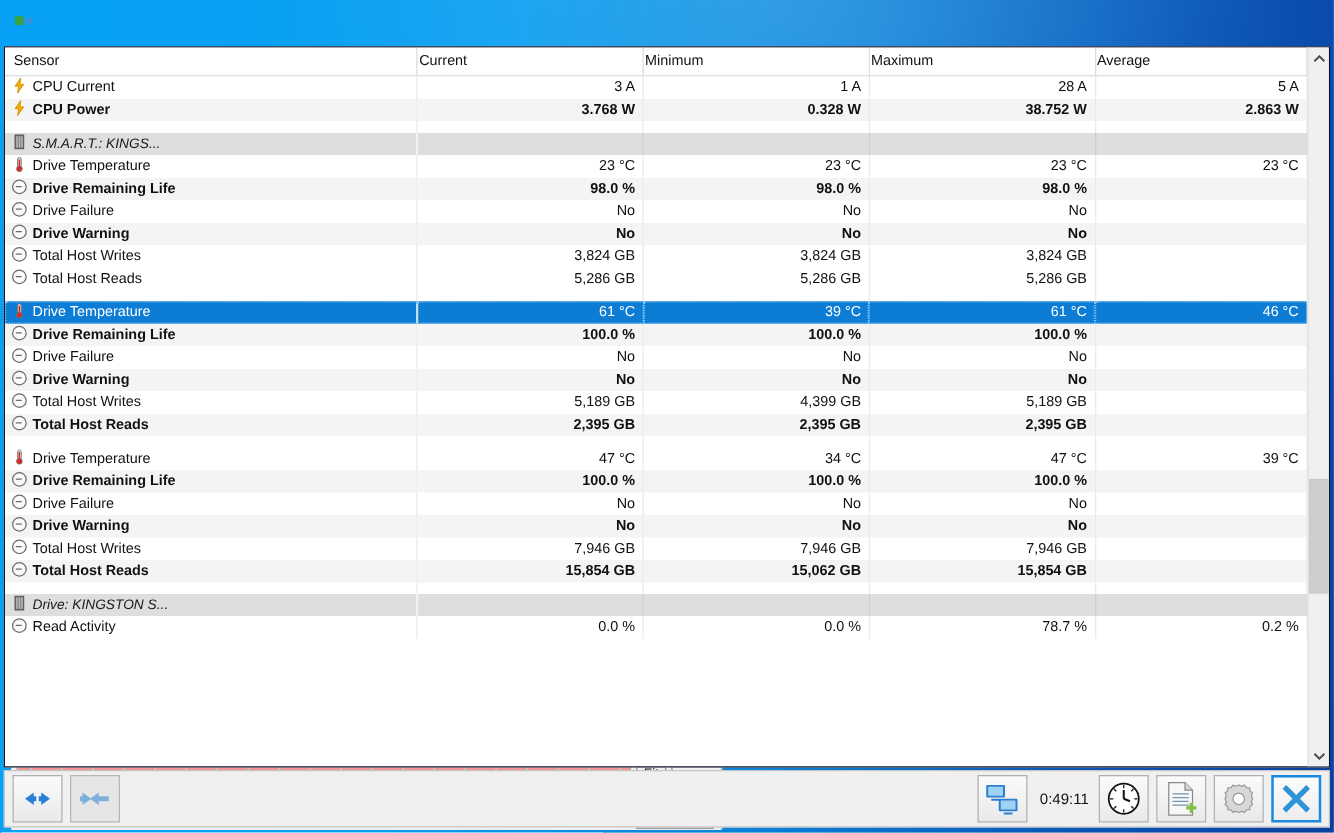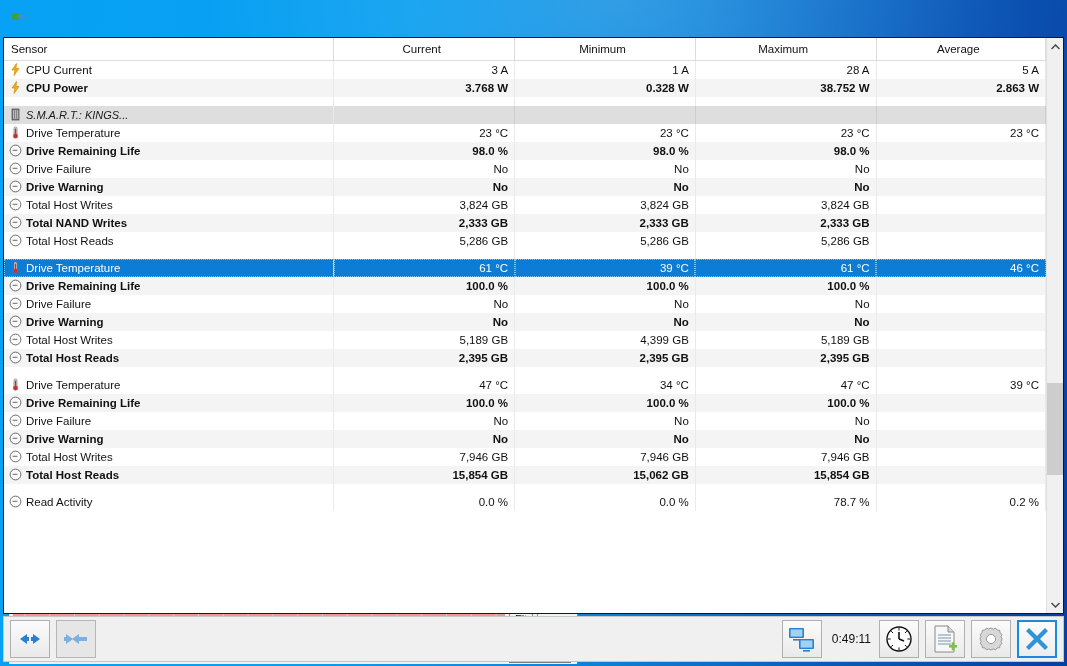--- a/index.html
+++ b/index.html
@@ -69,21 +69,21 @@
   #hw-titlebar { height:36px; display:flex; align-items:center; padding-left:10px; background:#fff; }
   #hw-icon { width:18px; height:18px; margin-right:9px; flex:0 0 auto; }
   #hw-title { font-size:12.5px; color:#111; flex:1 1 auto; }
   .hwbtn { width:45px; height:34px; display:flex; align-items:center; justify-content:center; color:#1a1a1a; }
   #hw-content { position:absolute; left:3px; right:3px; top:37px; bottom:52px;
                 border:1px solid #0f172a; background:#fff; display:flex; }
   #hw-table-wrap { flex:1 1 auto; overflow:hidden; position:relative; }
   table.sensors { width:100%; border-collapse:collapse; table-layout:fixed; }
   table.sensors th { font-weight:normal; font-size:11.5px; color:#111; height:22px;
       background:#fff; border-right:1px solid #dcdcdc; border-bottom:1px solid #dcdcdc;
-      text-align:center; padding-right:6px; vertical-align:middle; }
+      text-align:left; padding-right:6px; vertical-align:middle; }
   table.sensors th.nm { text-align:left; padding-left:7px; }
   table.sensors td { font-size:11.5px; color:#111; height:16px; line-height:16px;
       border-right:1px solid #eaeaea; text-align:right; padding-right:6px;
       white-space:nowrap; overflow:hidden; }
   table.sensors td.nm { text-align:left; padding-left:5px; border-right:1px solid #eaeaea; }
   tr.alt td { background:#f4f4f4;font-weight:bold; }
   tr.grp td { background:#dedede; font-style:italic; font-size:11px; color:#1a1a1a;
       border-right:1px solid #cdcdcd; }
   tr.grp td.nm { padding-left:5px;margin-top:40px; }
   tr.spacer td { background:#fff; height:9px; border-right:1px solid #eaeaea; }
@@ -449,30 +449,20 @@
             <tr class="">
               <td class="nm"><span class="ricon"><svg width="13" height="13" viewBox="0 0 13 13">
                     <circle cx="6.5" cy="6.5" r="5.4" fill="#fafafa" stroke="#6b6b6b" stroke-width="1"></circle>
                     <line x1="3.6" y1="6.3" x2="8.4" y2="6.3" stroke="#6b6b6b" stroke-width="1"></line>
                   </svg></span>Total Host Writes</td>
               <td>3,824 GB</td>
               <td>3,824 GB</td>
               <td>3,824 GB</td>
               <td></td>
             </tr>
-            <tr class="alt">
-              <td class="nm"><span class="ricon"><svg width="13" height="13" viewBox="0 0 13 13">
-                    <circle cx="6.5" cy="6.5" r="5.4" fill="#fafafa" stroke="#6b6b6b" stroke-width="1"></circle>
-                    <line x1="3.6" y1="6.3" x2="8.4" y2="6.3" stroke="#6b6b6b" stroke-width="1"></line>
-                  </svg></span>Total NAND Writes</td>
-              <td>2,333 GB</td>
-              <td>2,333 GB</td>
-              <td>2,333 GB</td>
-              <td></td>
-            </tr>
             <tr class="">
               <td class="nm"><span class="ricon"><svg width="13" height="13" viewBox="0 0 13 13">
                     <circle cx="6.5" cy="6.5" r="5.4" fill="#fafafa" stroke="#6b6b6b" stroke-width="1"></circle>
                     <line x1="3.6" y1="6.3" x2="8.4" y2="6.3" stroke="#6b6b6b" stroke-width="1"></line>
                   </svg></span>Total Host Reads</td>
               <td>5,286 GB</td>
               <td>5,286 GB</td>
               <td>5,286 GB</td>
               <td></td>
             </tr>
@@ -607,20 +597,34 @@
                     <circle cx="6.5" cy="6.5" r="5.4" fill="#fafafa" stroke="#6b6b6b" stroke-width="1"></circle>
                     <line x1="3.6" y1="6.3" x2="8.4" y2="6.3" stroke="#6b6b6b" stroke-width="1"></line>
                   </svg></span>Total Host Reads</td>
               <td>15,854 GB</td>
               <td>15,062 GB</td>
               <td>15,854 GB</td>
               <td></td>
             </tr>
             <tr class="spacer">
               <td></td>
+              <td></td>
+              <td></td>
+              <td></td>
+              <td></td>
+            </tr>
+            <tr class="grp">
+              <td class="nm"><span class="ricon"><svg width="13" height="13" viewBox="0 0 13 13">
+                    <rect x="3" y="1" width="7" height="11" fill="#7a7a7a" stroke="#4a4a4a" stroke-width="0.7"></rect>
+                    <g fill="#b9b9b9">
+                      <rect x="4" y="2" width="1.2" height="9"></rect>
+                      <rect x="6" y="2" width="1.2" height="9"></rect>
+                      <rect x="8" y="2" width="1.2" height="9"></rect>
+                    </g>
+                  </svg></span>Drive: KINGSTON S...</td>
               <td></td>
               <td></td>
               <td></td>
               <td></td>
             </tr>
             <tr class="">
               <td class="nm"><span class="ricon"><svg width="13" height="13" viewBox="0 0 13 13">
                     <circle cx="6.5" cy="6.5" r="5.4" fill="#fafafa" stroke="#6b6b6b" stroke-width="1"></circle>
                     <line x1="3.6" y1="6.3" x2="8.4" y2="6.3" stroke="#6b6b6b" stroke-width="1"></line>
                   </svg></span>Read Activity</td>

